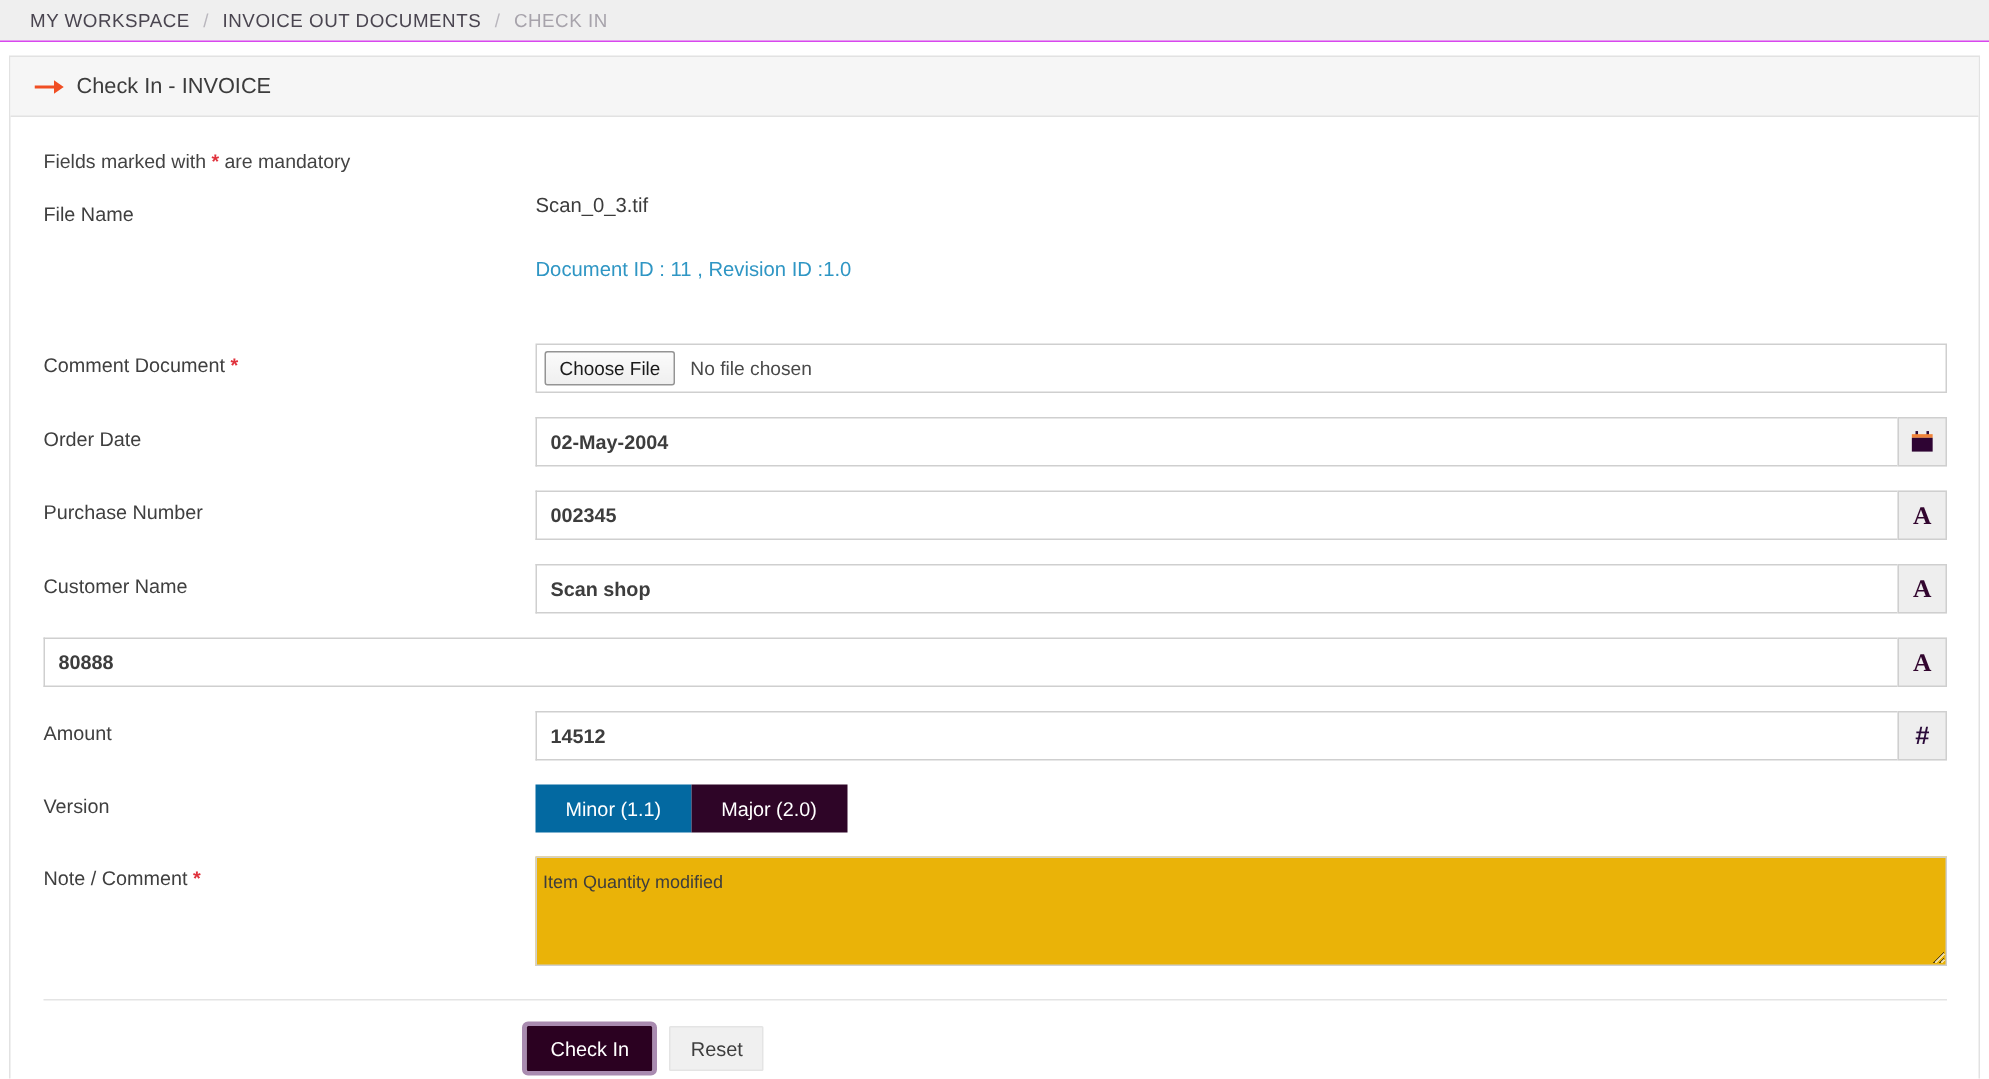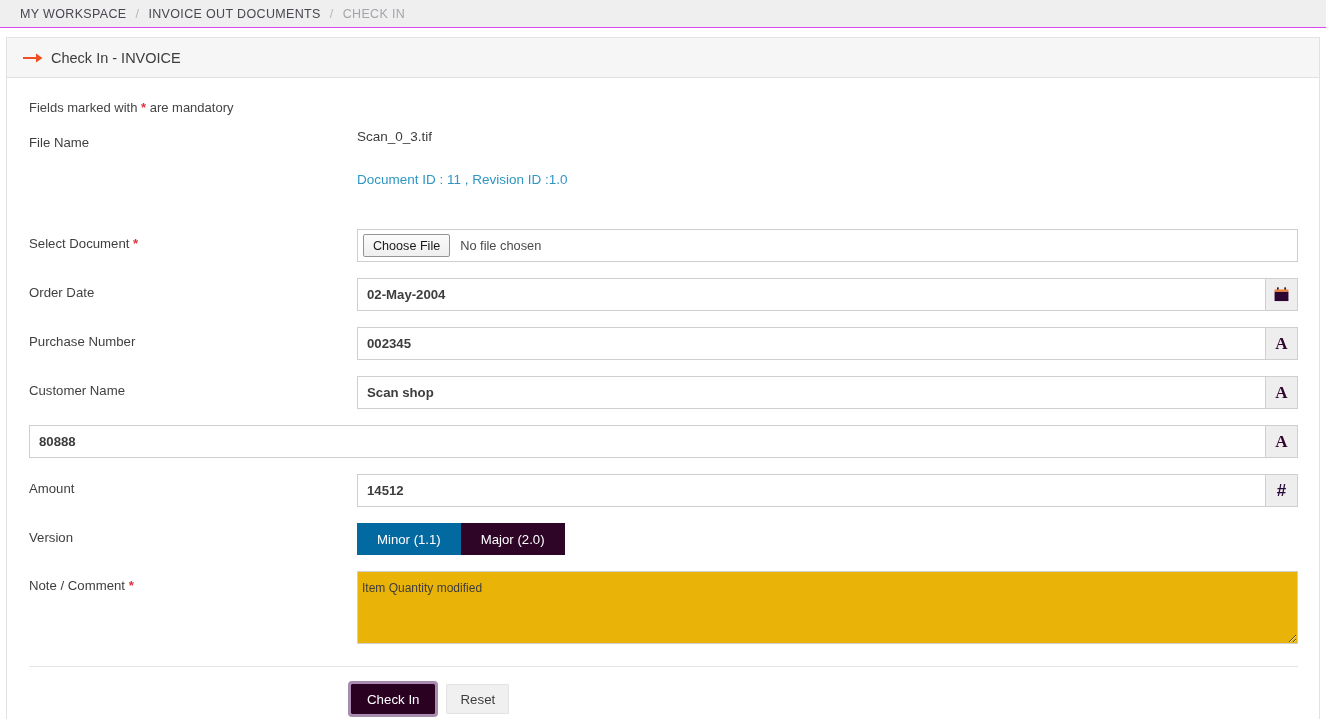--- a/index.html
+++ b/index.html
@@ -281,21 +281,21 @@
       <div class="form-label">File Name</div>
       <div class="form-control">
         <span class="static-value">Scan_0_3.tif</span>
       </div>
     </div>
 
     <div class="doc-id-line">Document ID : 11 , Revision ID :1.0</div>
 
     <div class="form-row">
       <div class="form-label">
-        <span>Select Document</span>
+        <span>Comment Document</span>
         <span class="star">*</span>
       </div>
       <div class="form-control">
         <div class="file-box">
           <button class="choose-btn" type="button">Choose File</button>
           <span class="file-status">No file chosen</span>
         </div>
       </div>
     </div>
 

